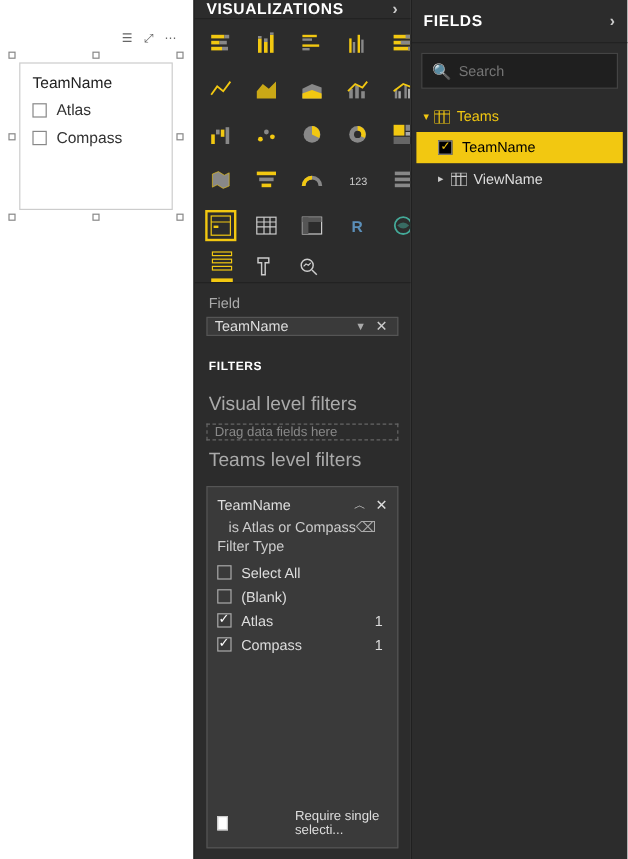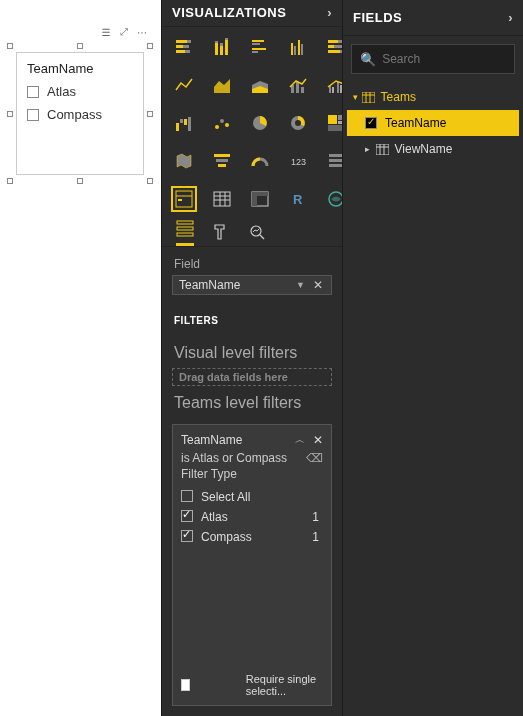--- a/index.html
+++ b/index.html
@@ -26,24 +26,24 @@
 .viz-tile.sel { outline:2px solid #f2c811; outline-offset:-1px; }
 .format-tabs { height:38px; display:flex; align-items:center; gap:18px; padding:0 14px; border-bottom:1px solid #222; }
 .ftab { color:#999; cursor:pointer; }
 .ftab.sel { color:#f2c811; border-bottom:3px solid #f2c811; padding-bottom:6px; }
 .ftab svg{width:18px;height:18px}
 .field-section { padding:10px 12px 4px; font-size:12px; color:#aaa; }
 .field-well { margin:0 10px 10px; height:26px; background:#3a3a3a; border:1px solid #555; display:flex; align-items:center; padding:0 6px; justify-content:space-between; font-size:12px; }
 .field-well .x { color:#ccc; cursor:pointer; padding:0 2px; }
 .filters-header { padding:10px 12px; font-size:10px; font-weight:600; color:#fff; letter-spacing:0.5px; }
 .filter-sub { padding:8px 12px 6px; font-size:16px; color:#aaa; }
-.drop-zone { margin:0 10px; height:24px; border:1px dashed #666; color:#888; font-size:11px; display:flex; align-items:center; padding:0 6px;font-weight:bold; }
+.drop-zone { margin:0 10px; height:24px; border:1px dashed #666; color:#888; font-size:11px; display:flex; align-items:center; padding:0 6px; }
 .filter-card { margin:6px 10px 10px; background:#3a3a3a; border:1px solid #555; padding:8px; font-size:12px; color:#ddd; }
 .fc-head { display:flex; justify-content:space-between; align-items:center; }
-.fc-sub { margin-top:4px; color:#ccc; display:flex; justify-content:space-between; align-items:center; }
+.fc-sub { margin-top:4px; color:#ccc; display:flex; justify-content:center; align-items:center; }
 .fc-type { margin-top:2px; color:#ccc; }
 .fc-select { margin-top:6px; height:24px; background:#4a4a4a; border:1px solid #666; color:#ddd; width:100%; font-size:12px; padding:0 4px; }
 .fc-list { margin-top:6px; }
 .fc-row { display:flex; align-items:flex-start; padding:3px 0; }
 .fc-row .count { margin-left:auto; padding-right:4px; color:#ddd; }
 .cb { width:12px; height:12px; border:1px solid #aaa; margin-right:8px; position:relative; background:#3a3a3a; }
 .cb.chk::after { content:"✓"; position:absolute; top:-3px; left:0; font-size:11px; color:#fff; }
 .fc-spacer { height:118px; }
 .fc-footer { display:flex; align-items:center; font-size:11px; margin-top:8px;gap:48px; }
 .search-box { margin:8px; height:30px; background:#1f1f1f; border:1px solid #444; display:flex; align-items:center; padding:0 8px; color:#888; font-size:12px; }
@@ -359,20 +359,25 @@
       <span style="font-size:12px;color:#aaa">⌫</span>
     </div>
     <div class="fc-type">Filter Type</div>
     <div class="fc-list">
       <div class="fc-row">
         <span class="cb"></span>
         <span>Select All</span>
         <span class="count"></span>
       </div>
       <div class="fc-row">
+        <span class="cb"></span>
+        <span>(Blank)</span>
+        <span class="count"></span>
+      </div>
+      <div class="fc-row">
         <span class="cb chk"></span>
         <span>Atlas</span>
         <span class="count">1</span>
       </div>
       <div class="fc-row">
         <span class="cb chk"></span>
         <span>Compass</span>
         <span class="count">1</span>
       </div>
     </div>

